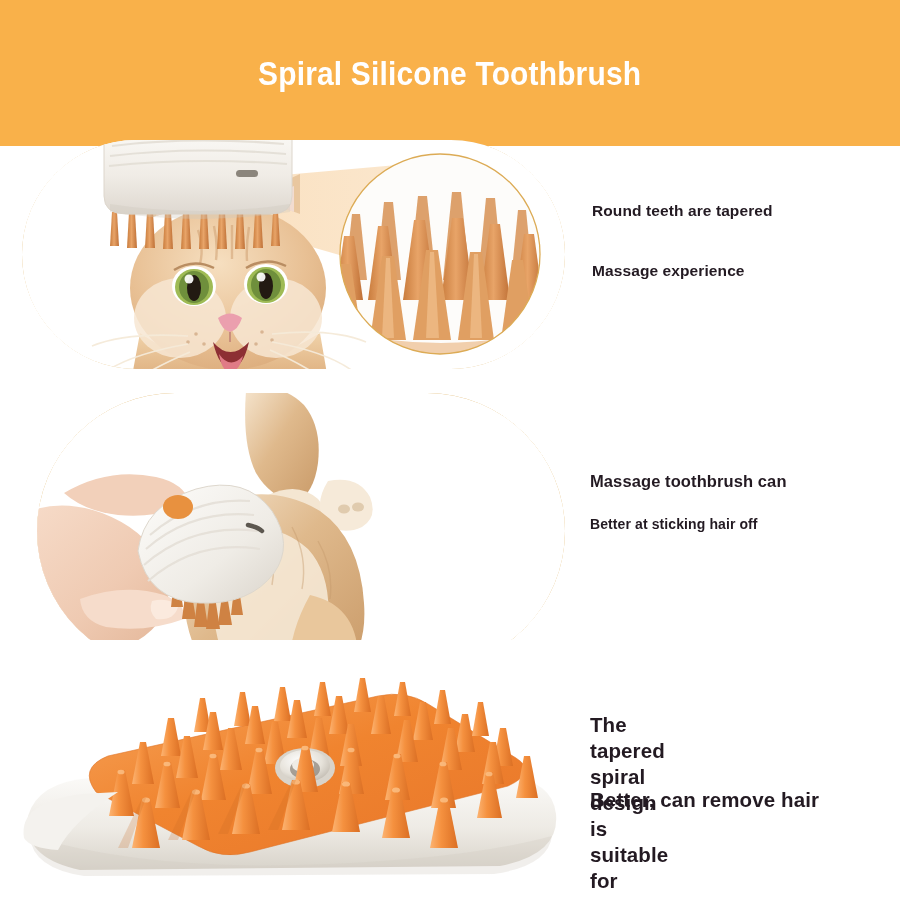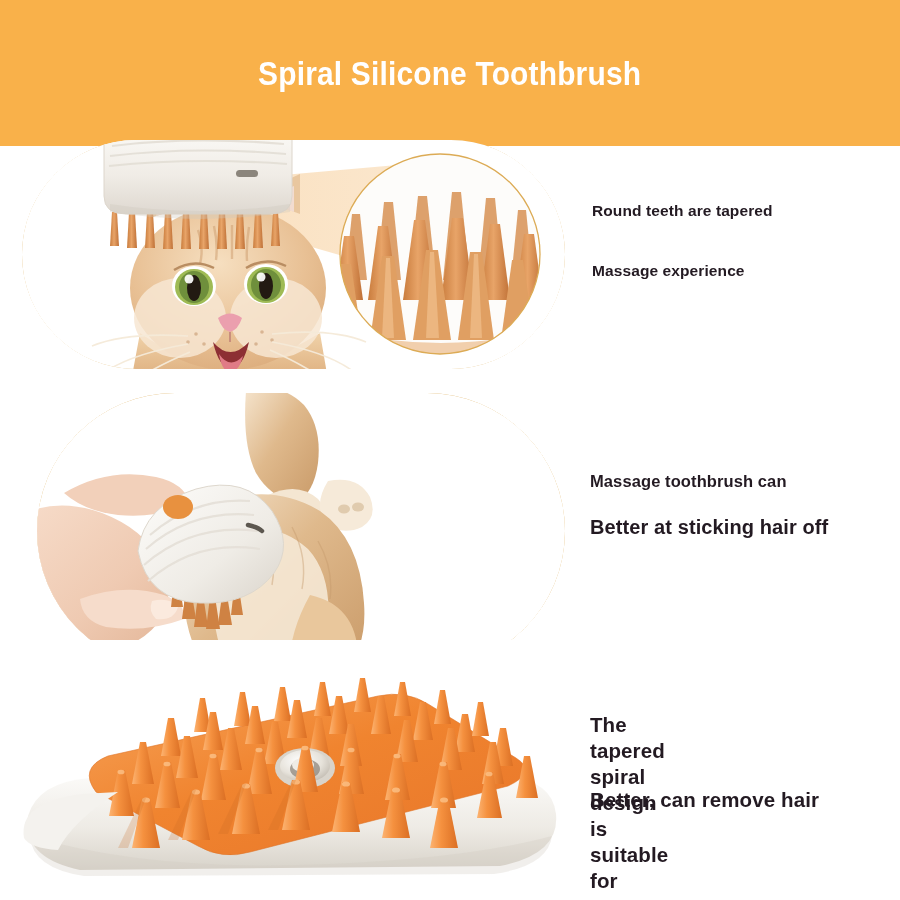--- a/index.html
+++ b/index.html
@@ -40,21 +40,21 @@
   .captions{position:absolute;}
   .cap{
     color:#231a22;font-weight:bold;white-space:nowrap;
     font-family:"Liberation Sans","DejaVu Sans",sans-serif;
     letter-spacing:.1px;
   }
   #cap1a{position:absolute;left:592px;top:202px;font-size:15.5px;}
   #cap1b{position:absolute;left:592px;top:246px;font-size:15.5px;margin-top:16px;}
 
   #cap2a{position:absolute;left:590px;top:472px;font-size:16.5px;}
-  #cap2b{position:absolute;left:590px;top:516px;font-size:20px;}
+  #cap2b{position:absolute;left:590px;top:516px;font-size:14px;}
 
   #cap3a{position:absolute;left:590px;top:712px;font-size:20.5px;line-height:26px;white-space:pre-line;}
   #cap3b{position:absolute;left:590px;top:788px;font-size:20.5px;}
 
   svg{display:block;}
 </style>
 </head>
 <body>
 
 <div class="page">

